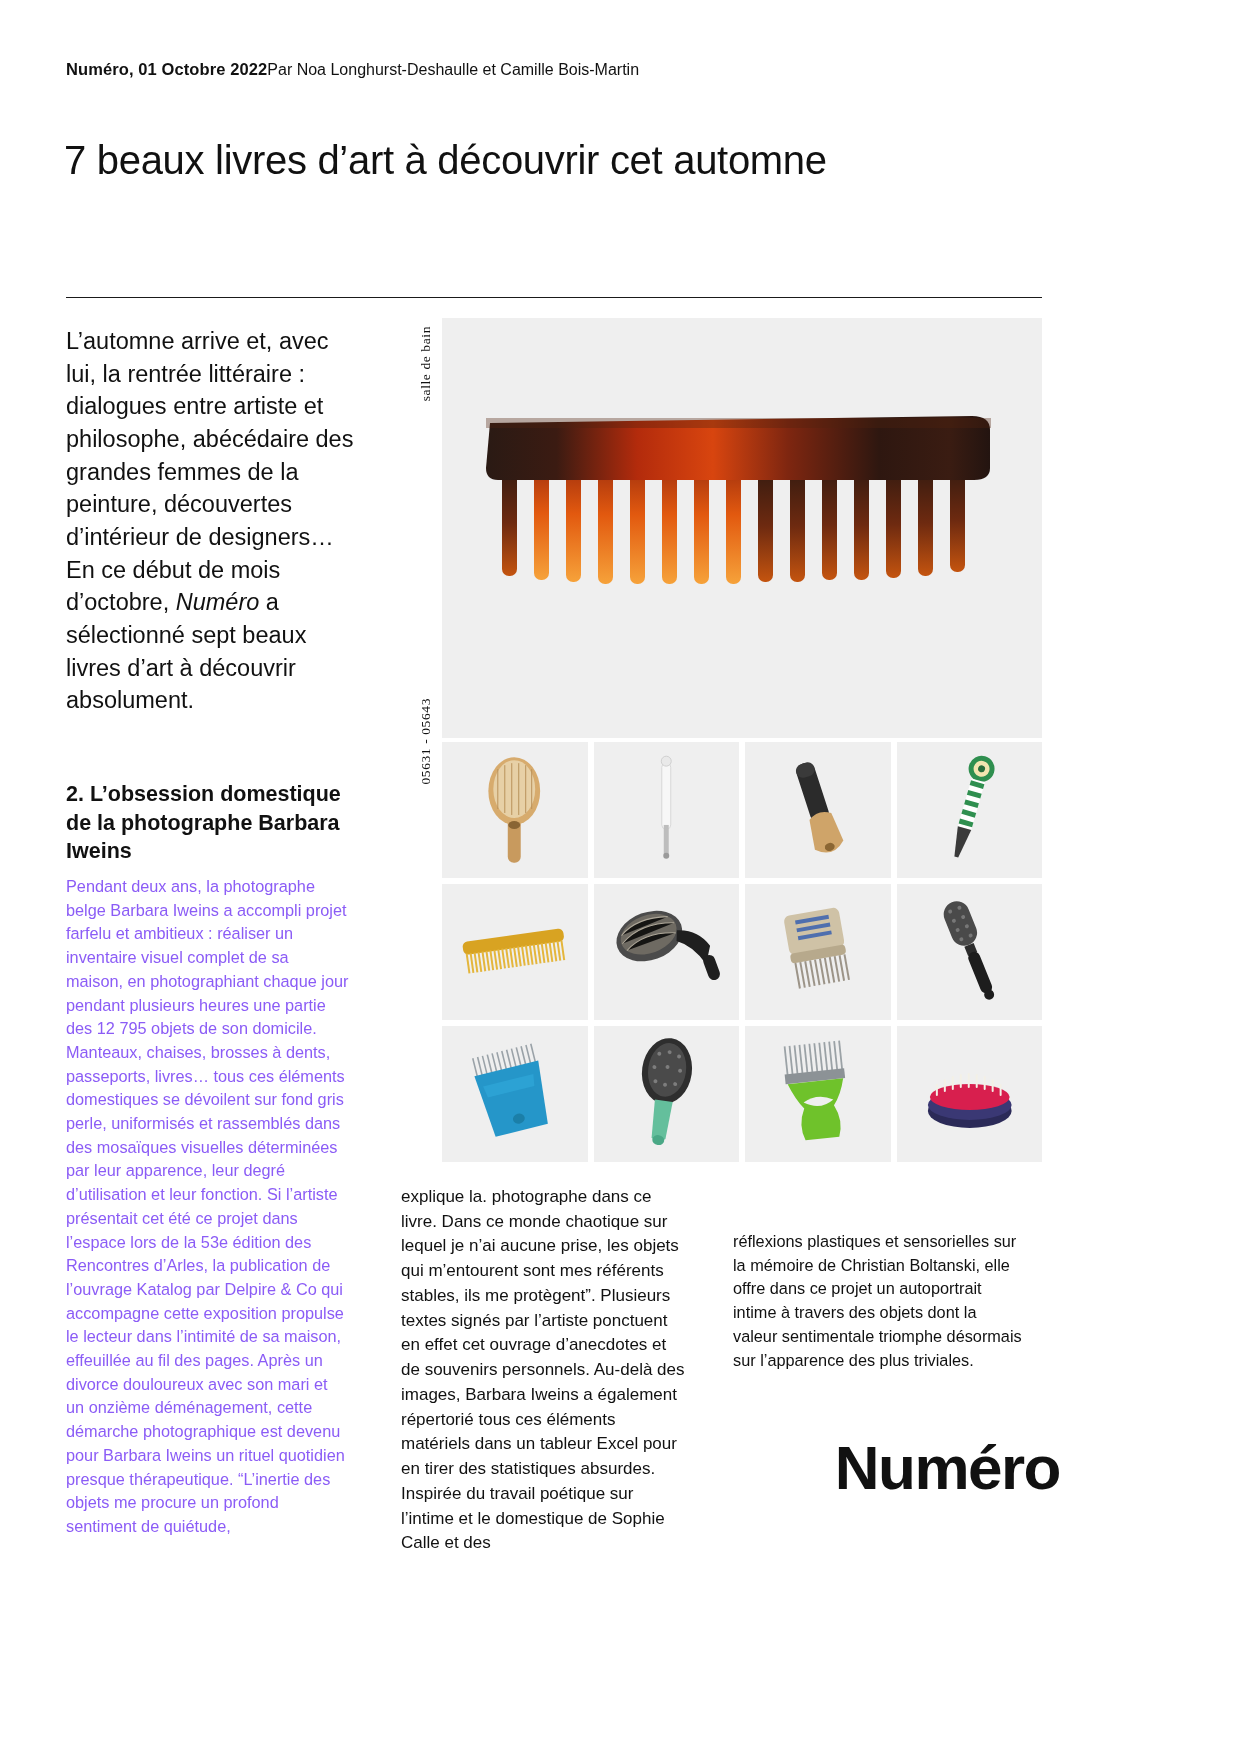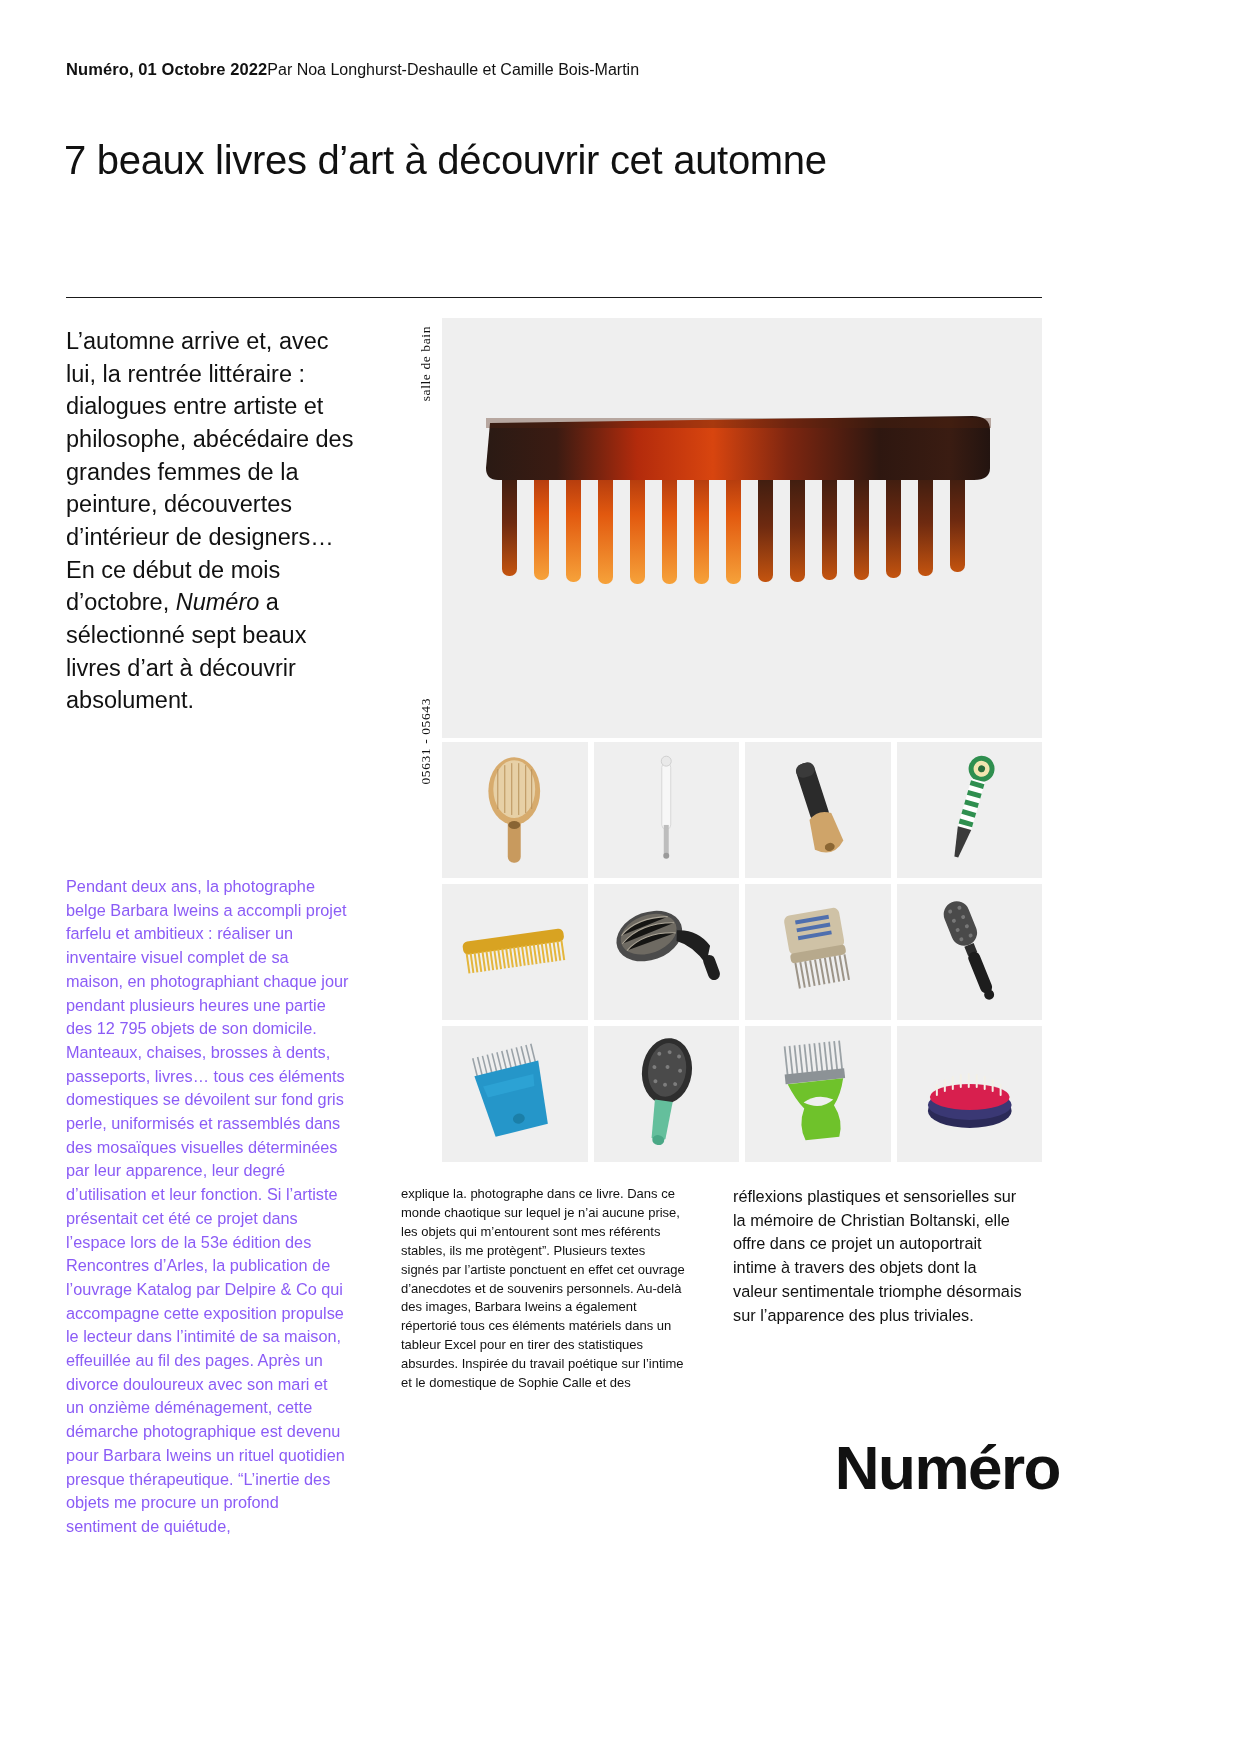--- a/index.html
+++ b/index.html
@@ -148,28 +148,28 @@
     position: relative;
     overflow: hidden;
   }
 
   
   .col-mid {
     position: absolute;
     left: 401px;
     top: 1185px;
     width: 285px;
-    font-size: 13px;
+    font-size: 17px;
     line-height: 1.455;
     color: #111;
   }
   .col-right {
     position: absolute;
     left: 733px;
-    top: 1185px;
+    top: 1230px;
     width: 290px;
     font-size: 16.3px;
     line-height: 1.455;
     color: #111;
   }
   .credit {
     position: absolute;
     left: 733px;
     top: 1360px;
     width: 300px;
@@ -200,20 +200,21 @@
     <div class="date">Numéro, 01 Octobre 2022</div>
     <div class="byline">Par Noa Longhurst-Deshaulle et Camille Bois-Martin</div>
   </div>
 
   <h1 class="headline">7 beaux livres d’art à découvrir cet automne</h1>
 
   <div class="rule-top"></div>
 
   <div class="intro"><span>L’automne arrive et, avec lui, la rentrée littéraire : dialogues entre artiste et philosophe, abécédaire des grandes femmes de la peinture, découvertes d’intérieur de designers… En ce début de mois d’octobre, </span><em>Numéro</em><span> a sélectionné sept beaux livres d’art à découvrir absolument.</span></div>
 
+  <h2 class="subhead">2. L’obsession domestique de la photographe Barbara Iweins</h2>
 
   <div class="body-left">Pendant deux ans, la photographe belge Barbara Iweins a accompli projet farfelu et ambitieux : réaliser un inventaire visuel complet de sa maison, en photographiant chaque jour pendant plusieurs heures une partie des 12 795 objets de son domicile. Manteaux, chaises, brosses à dents, passeports, livres… tous ces éléments domestiques se dévoilent sur fond gris perle, uniformisés et rassemblés dans des mosaïques visuelles déterminées par leur apparence, leur degré d’utilisation et leur fonction. Si l’artiste présentait cet été ce projet dans l’espace lors de la 53e édition des Rencontres d’Arles, la publication de l’ouvrage Katalog par Delpire &amp; Co qui accompagne cette exposition propulse le lecteur dans l’intimité de sa maison, effeuillée au fil des pages. Après un divorce douloureux avec son mari et un onzième déménagement, cette démarche photographique est devenu pour Barbara Iweins un rituel quotidien presque thérapeutique. “L’inertie des objets me procure un profond sentiment de quiétude,</div>
 
   <div class="figure">
 
     <div class="fig-sidelabels">
       <div class="side-text side-top">salle de bain</div>
       <div class="side-text side-bottom">05631 - 05643</div>
     </div>
 

